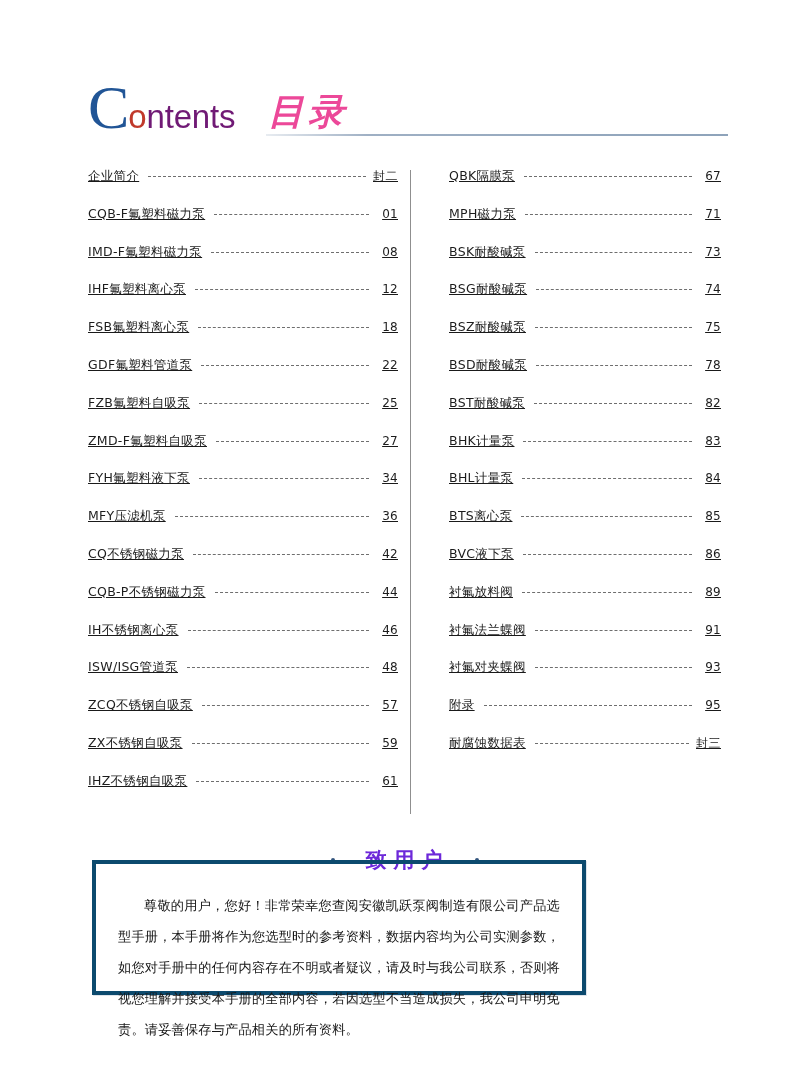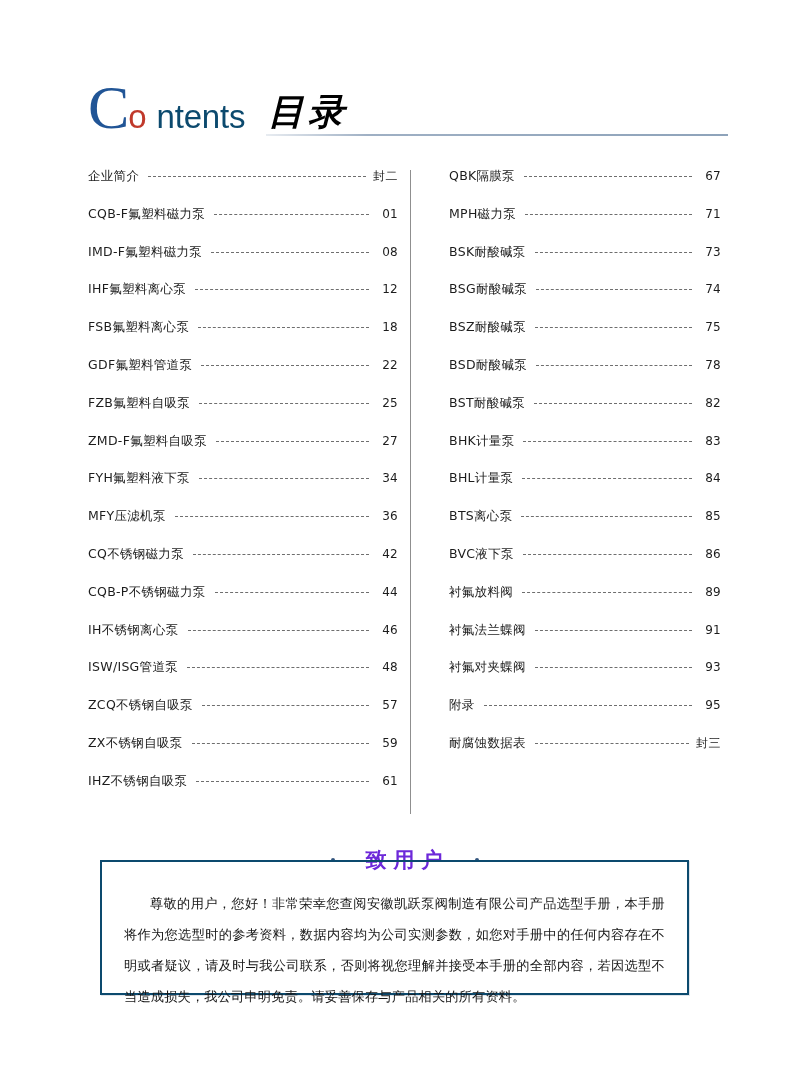--- a/index.html
+++ b/index.html
@@ -41,33 +41,32 @@
   #contents-word .rest-o {
     font-size: 33px;
     font-weight: 400;
     color: #c0392b;
     font-family: "Liberation Sans", sans-serif;
     letter-spacing: -0.2px;
   }
   #contents-word .rest {
     font-size: 33px;
     font-weight: 400;
-    color: #0c4a6e;
+    color: #701a75;
     font-family: "Liberation Sans", sans-serif;
     letter-spacing: -0.2px;
-    margin-left: 10px;
   }
   #title-cn {
     position: absolute;
     left: 180px;
     top: 16px;
     font-size: 36px;
     font-weight: 700;
     font-style: italic;
-    color: #000000;
+    color: #ec4899;
     letter-spacing: 4px;
     white-space: nowrap;
     font-family: "DejaVu Sans", sans-serif;
   }
   #header-rule {
     position: absolute;
     left: 178px;
     top: 62px;
     width: 462px;
     height: 2px;
@@ -80,20 +79,21 @@
     left: 88px;
     top: 168px;
     width: 640px;
     height: 652px;
     display: flex;
   }
   .toc-col {
     width: 310px;
     display: flex;
     flex-direction: column;
+    text-decoration: underline;
   }
   .toc-col.left { padding-right: 12px; }
   .toc-col.right { padding-left: 38px; width: 272px; }
   #toc-divider {
     width: 1px;
     background: #8f8f8f;
     margin: 2px 0 6px 0;
     flex: 0 0 1px;
   }
   .toc-entry {
@@ -122,25 +122,25 @@
     font-size: 12px;
     letter-spacing: 0.3px;
     text-align: right;
     min-width: 22px;
   }
   .toc-page.cover { letter-spacing: 0.5px; }
 
   
   #notice {
     position: absolute;
-    left: 100px;
+    left: 92px;
     top: 860px;
-    width: 589px;
+    width: 494px;
     height: 135px;
-    border: 2px solid #0c4a6e;
+    border: 4px solid #0c4a6e;
     box-sizing: border-box;
     box-shadow: 1px 1px 0 #dfe4ea;
   }
   #notice-heading {
     position: absolute;
     left: 110px;
     top: 843px;
     width: 589px;
     height: 34px;
     display: flex;

